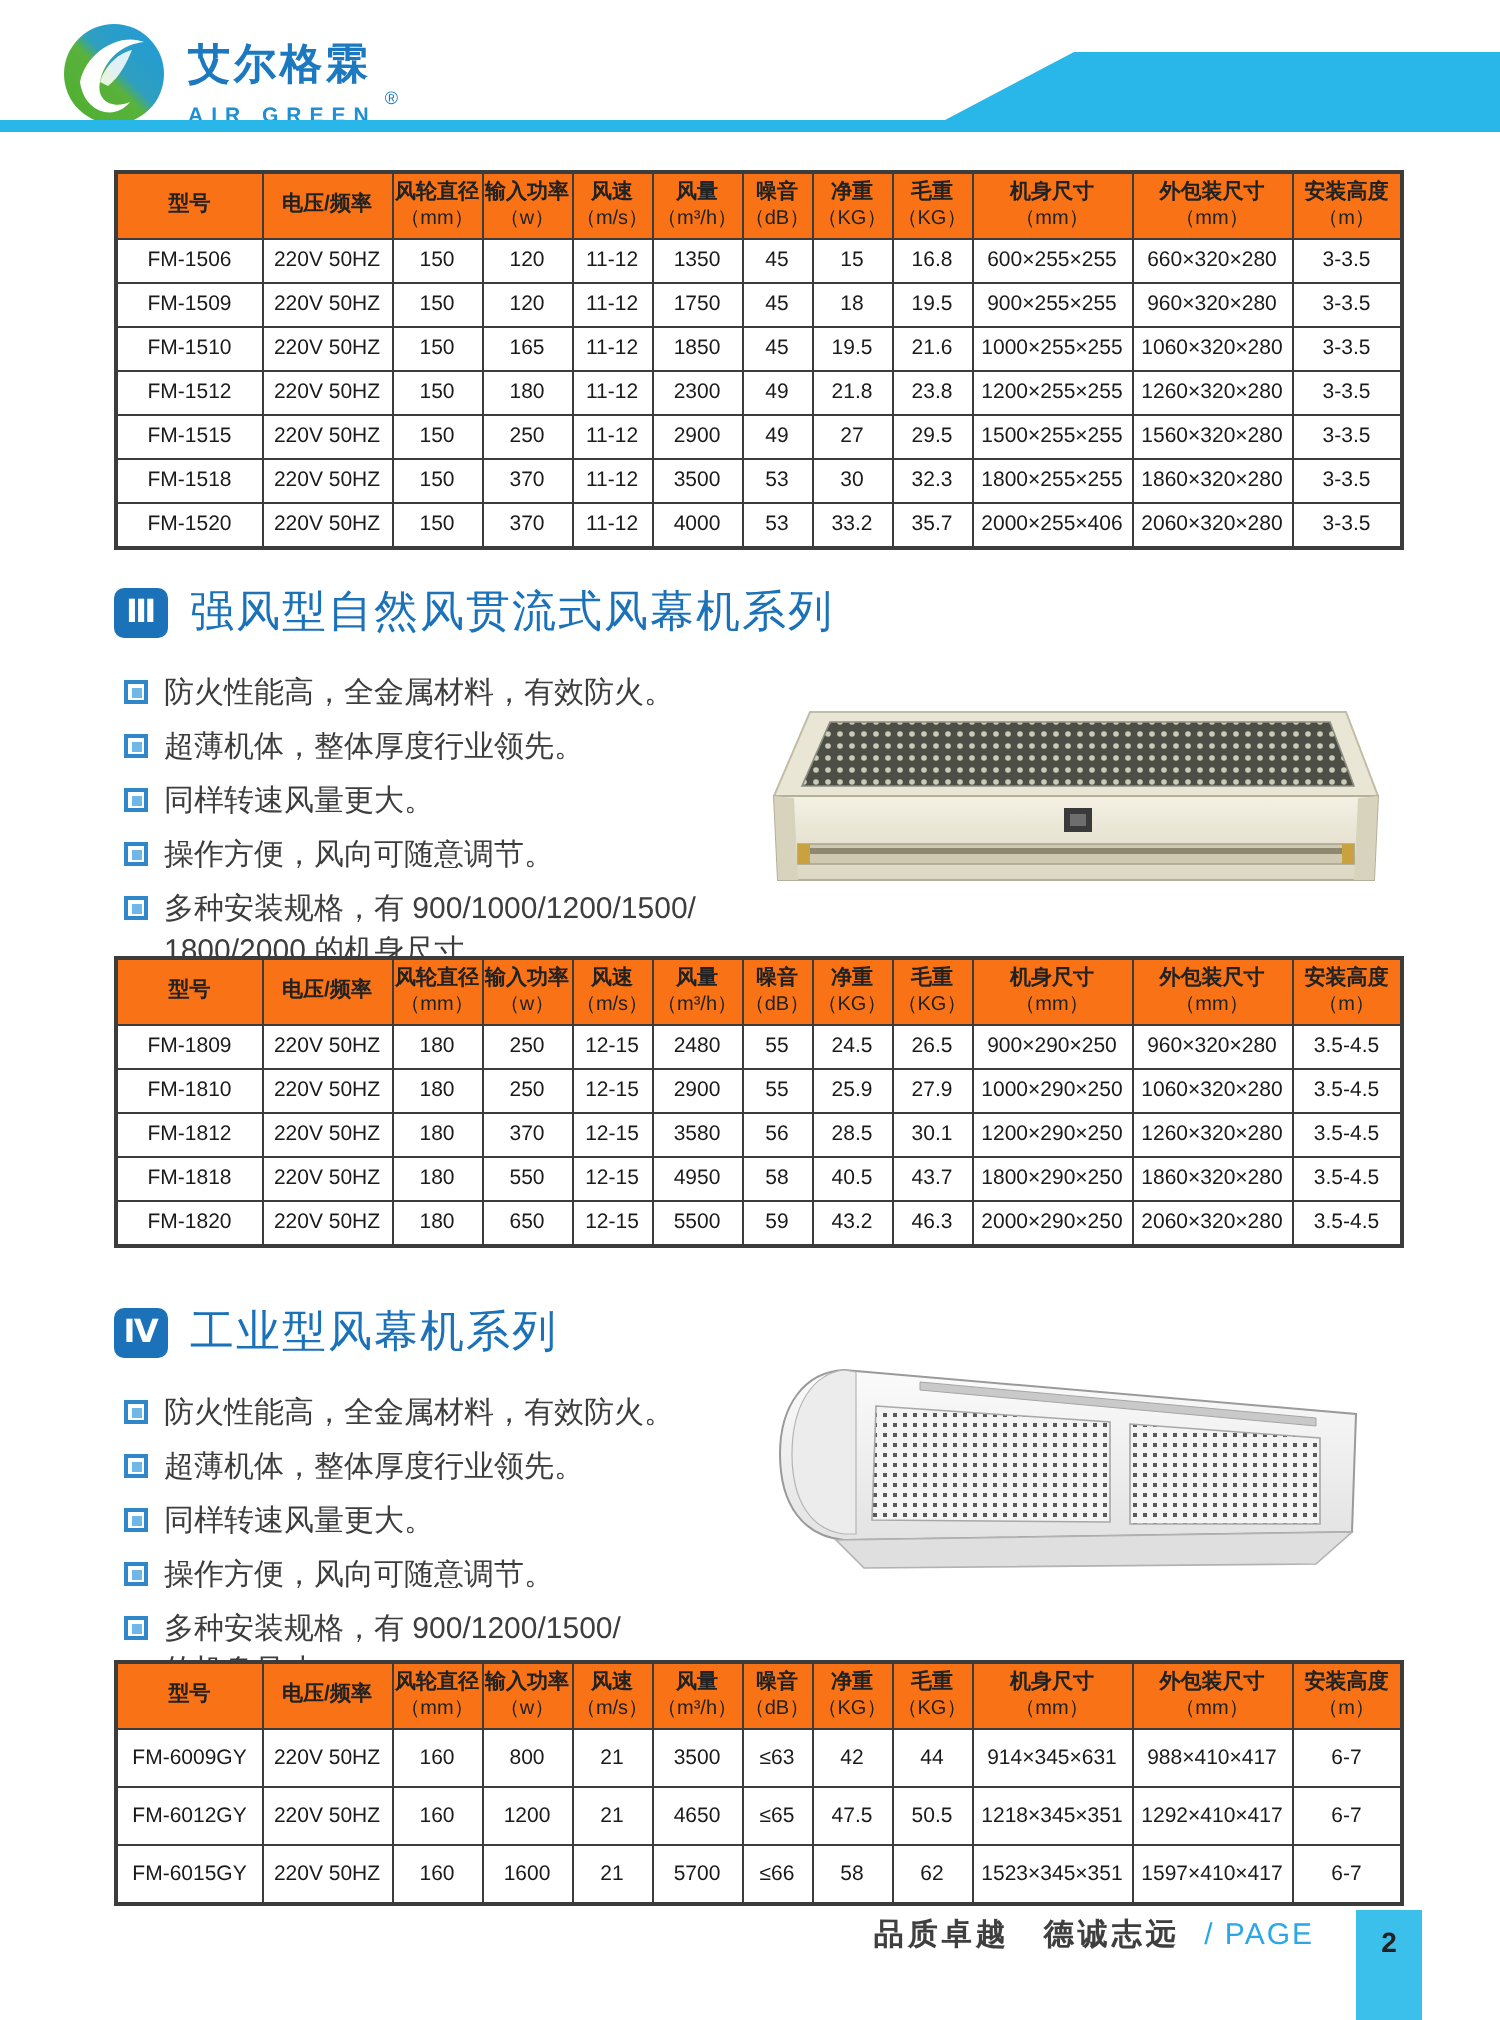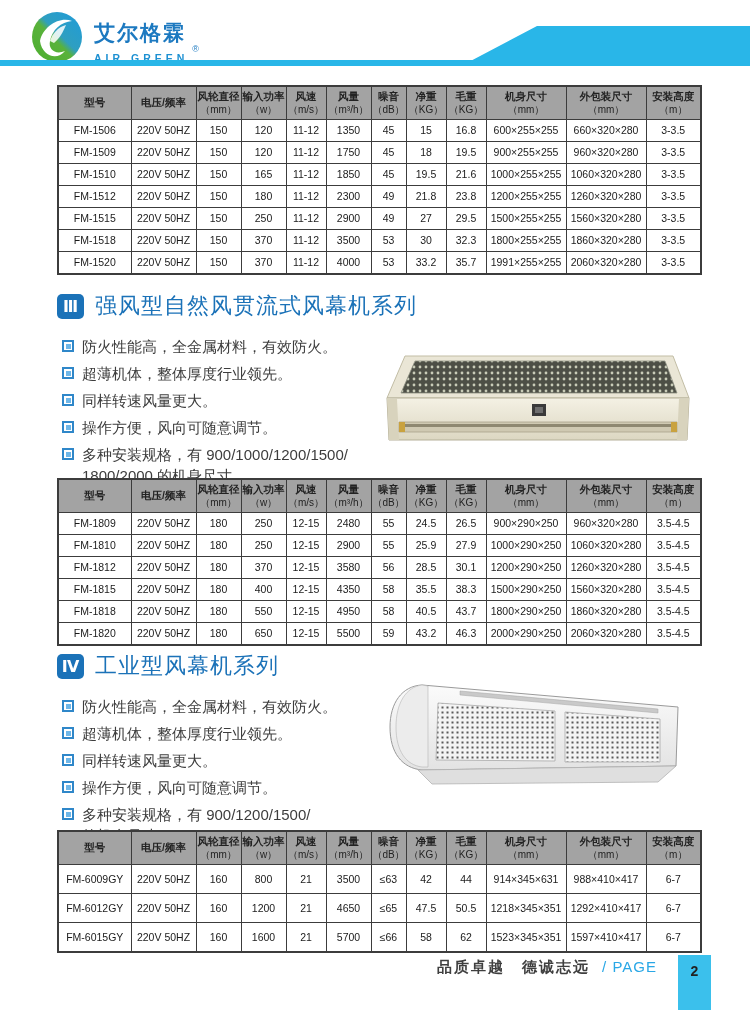--- a/index.html
+++ b/index.html
@@ -11,21 +11,21 @@
   .logo-wrap{left:30px;top:8px;display:flex;align-items:flex-end;gap:8px;}
   .logo-cn{font-size:21px;font-weight:bold;color:#1C79C0;letter-spacing:2px;line-height:1.1;}
   .logo-en{font-size:10.5px;font-weight:bold;color:#1C90D2;letter-spacing:4px;margin-top:8px;}
   .reg{font-size:9px;color:#1C79C0;vertical-align:top;position:relative;top:-10px;left:-4px;}
   .band{left:0;top:26px;width:750px;height:40px;background:#29B6E8;
         clip-path:polygon(0 85%,63% 85%,71.6% 0,100% 0,100% 100%,0 100%);}
 
   
   table.spec{border-collapse:collapse;table-layout:fixed;width:643px;border:2px solid #3c3c3c;background:#fff;}
   table.spec th,table.spec td{border:1px solid #3c3c3c;text-align:center;vertical-align:middle;overflow:hidden;}
-  table.spec th{background:#a3a3a3;padding:3px 0;}
+  table.spec th{background:#f97316;padding:3px 0;}
   table.spec th .h1{font-size:10.5px;font-weight:bold;color:#222;line-height:1.3;}
   table.spec th .h2{font-size:10px;font-weight:normal;color:#222;line-height:1.2;}
   table.spec td{font-size:10.5px;color:#1a1a1a;height:21px;padding:0 1px;}
   table.spec.tall td{height:28px;}
   #table-0{left:57px;top:85px;} #table-1{left:57px;top:478px;} #table-2{left:57px;top:830px;}
 
   
   .sec-head{display:flex;align-items:center;}
   #sec3-head{left:57px;top:291px;} #sec4-head{left:57px;top:651px;}
   .sec-badge{width:27px;height:25px;background:#1B72B8;border-radius:5px;color:#fff;
@@ -229,21 +229,21 @@
       <tr>
         <td>FM-1520</td>
         <td>220V 50HZ</td>
         <td>150</td>
         <td>370</td>
         <td>11-12</td>
         <td>4000</td>
         <td>53</td>
         <td>33.2</td>
         <td>35.7</td>
-        <td>1991×255×255</td>
+        <td>2000×255×406</td>
         <td>2060×320×280</td>
         <td>3-3.5</td>
       </tr>
     </tbody>
   </table>
 
 <div class="abs sec-head" id="sec3-head">
   <div class="sec-badge">Ⅲ</div>
   <div class="sec-title">强风型自然风贯流式风幕机系列</div>
 </div>
@@ -407,34 +407,20 @@
         <td>12-15</td>
         <td>3580</td>
         <td>56</td>
         <td>28.5</td>
         <td>30.1</td>
         <td>1200×290×250</td>
         <td>1260×320×280</td>
         <td>3.5-4.5</td>
       </tr>
       <tr>
-        <td>FM-1815</td>
-        <td>220V 50HZ</td>
-        <td>180</td>
-        <td>400</td>
-        <td>12-15</td>
-        <td>4350</td>
-        <td>58</td>
-        <td>35.5</td>
-        <td>38.3</td>
-        <td>1500×290×250</td>
-        <td>1560×320×280</td>
-        <td>3.5-4.5</td>
-      </tr>
-      <tr>
         <td>FM-1818</td>
         <td>220V 50HZ</td>
         <td>180</td>
         <td>550</td>
         <td>12-15</td>
         <td>4950</td>
         <td>58</td>
         <td>40.5</td>
         <td>43.7</td>
         <td>1800×290×250</td>

